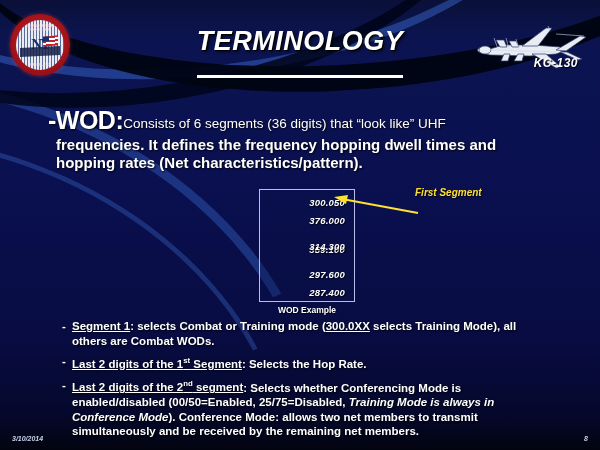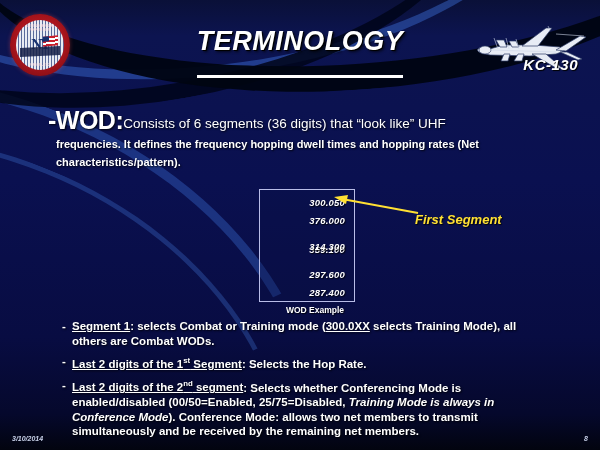--- a/index.html
+++ b/index.html
@@ -158,41 +158,41 @@
     border-bottom:3px solid #ffffff;
   }
 
   #aircraft-mark {
     position:absolute; right:10px; top:16px;
     width:130px; height:60px;
   }
   #aircraft-mark svg { display:block; }
   #aircraft-label {
     position:absolute; right:22px; top:56px;
-    font-size:15px; font-weight:bold; font-style:italic;
+    font-size:12px; font-weight:bold; font-style:italic;
     color:#ffffff; letter-spacing:.5px;
     text-shadow:1px 1px 1px #000;
   }
 
   
   #wod-heading {
     position:absolute; left:48px; top:106px; width:505px;
     color:#ffffff;
     text-shadow:1px 1px 2px rgba(0,0,0,.85);
   }
   #wod-heading .lead {
     font-size:25px; font-weight:bold; letter-spacing:-.5px;
     vertical-align:-1px;
   }
   #wod-heading .desc {
     font-size:13.5px; font-weight:normal; line-height:17px;
   }
   #wod-heading .desc-rest {
     display:block; margin-left:8px; margin-top:1px;
-    font-size:11px; font-weight:bold; line-height:17.5px;
+    font-size:15px; font-weight:bold; line-height:17.5px;
   }
 
   
   #wod-example-box {
     position:absolute; left:259px; top:189px;
     width:96px; height:113px;
     border:1px solid #b9bde8;
     background:rgba(10,16,70,.30);
   }
   #wod-example-box .freq {
@@ -202,29 +202,29 @@
     text-shadow:1px 1px 1px rgba(0,0,0,.8);
   }
   #wod-example-box .freq:nth-of-type(1){ top:7px;text-align:center; }
   #wod-example-box .freq:nth-of-type(2){ top:25px; }
   #wod-example-box .freq:nth-of-type(3){ top:54px;text-align:center; }
   #wod-example-box .freq:nth-of-type(4){ top:51px; }
   #wod-example-box .freq:nth-of-type(5){ top:79px; }
   #wod-example-box .freq:nth-of-type(6){ top:97px; }
 
   #wod-example-caption {
-    position:absolute; left:255px; top:305px; width:120px;
+    position:absolute; left:247px; top:305px; width:120px;
     text-align:center;
     font-size:8.5px; font-weight:bold; color:#ffffff;
     text-shadow:1px 1px 1px rgba(0,0,0,.8);
   }
 
   #first-segment-callout {
-    position:absolute; left:415px; top:212px;
-    font-size:13px; font-weight:bold; font-style:italic;
+    position:absolute; left:415px; top:187px;
+    font-size:10px; font-weight:bold; font-style:italic;
     color:#ffe033;
     text-shadow:1px 1px 1px rgba(0,0,0,.85);
   }
   #callout-arrow { position:absolute; left:332px; top:191px; width:88px; height:28px; }
 
   
   #bullets {
     position:absolute; left:62px; top:319px; width:492px;
     color:#ffffff;
     text-shadow:1px 1px 2px rgba(0,0,0,.85);

